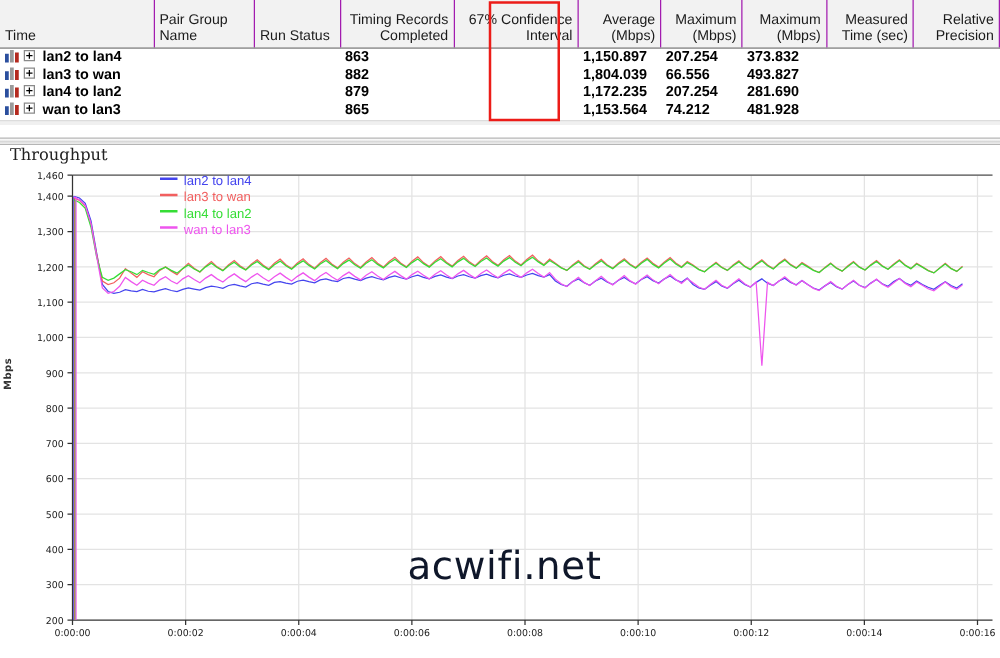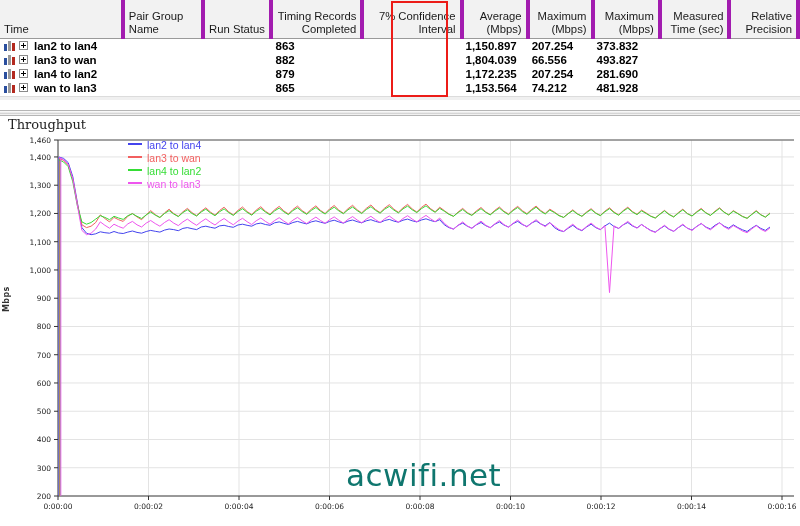--- a/index.html
+++ b/index.html
@@ -16,21 +16,21 @@
   .table-pane {
     position: absolute; left: 0; top: 0; width: 800px; height: 100px;
     background: #ffffff; overflow: hidden;
   }
   table.grid {
     border-collapse: collapse; width: 800px; table-layout: fixed;
     font-size: 11.5px; color: #000;
   }
   table.grid thead th {
     background: #f2f2f2;
-    border-right: 4px solid #a21caf;
+    border-right: 1px solid #a21caf;
     border-bottom: 1px solid #9a9a9a;
     height: 38px;
     font-weight: normal;
     font-size: 11.3px;
     padding: 2px 4px 2px 4px;
     color: #1a1a1a;
     vertical-align: bottom;
     line-height: 1.15;
   }
   th.th-left { text-align: left; }
@@ -99,23 +99,23 @@
   .legend .lrow { height: 13px; line-height: 13px; white-space: nowrap; font-size: 10.5px; }
   .legend .swatch { display: inline-block; width: 14px; height: 2px; vertical-align: 4px; margin-right: 5px; }
 
   .red-note {
     position: absolute; left: 74px; top: 258px;
     color: #ee1111; font-weight: bold; font-size: 20px;
     font-family: "DejaVu Sans", sans-serif; letter-spacing: 0px;
     white-space: nowrap;
   }
   .watermark {
-    position: absolute; left: 326px; top: 341px;
-    color: #0f766e; font-size: 31px; font-family: "DejaVu Sans", sans-serif;
-    white-space: nowrap; letter-spacing: 0.5px; margin-left: 20px;
+    position: absolute; left: 326px; top: 319px;
+    color: #0f172a; font-size: 31px; font-family: "DejaVu Sans", sans-serif;
+    white-space: nowrap; letter-spacing: 0.5px;
   }
   .tick-text { font-family: "DejaVu Sans", sans-serif; font-size: 7.5px; fill: #222; }
 </style>
 </head>
 <body>
 
 <div id="app">
 
   <div class="table-pane">
     <table class="grid">
@@ -130,21 +130,21 @@
           <col style="width:57px">
           <col style="width:59px">
           <col style="width:58px">
       </colgroup>
       <thead>
         <tr>
           <th class="th-left">Time</th>
           <th class="th-left">Pair Group Name</th>
           <th class="th-left">Run Status</th>
           <th class="th-right">Timing Records Completed</th>
-          <th class="th-right">7% Confidence Interval</th>
+          <th class="th-right">67% Confidence Interval</th>
           <th class="th-right">Average (Mbps)</th>
           <th class="th-right">Maximum (Mbps)</th>
           <th class="th-right">Maximum (Mbps)</th>
           <th class="th-right">Measured Time (sec)</th>
           <th class="th-right">Relative Precision</th>
         </tr>
       </thead>
       <tbody>
         <tr>
           <td class="grp"><span class="rowicon"><i></i><i></i><i></i></span><span class="plusbox"></span><span>lan2 to lan4</span></td>

